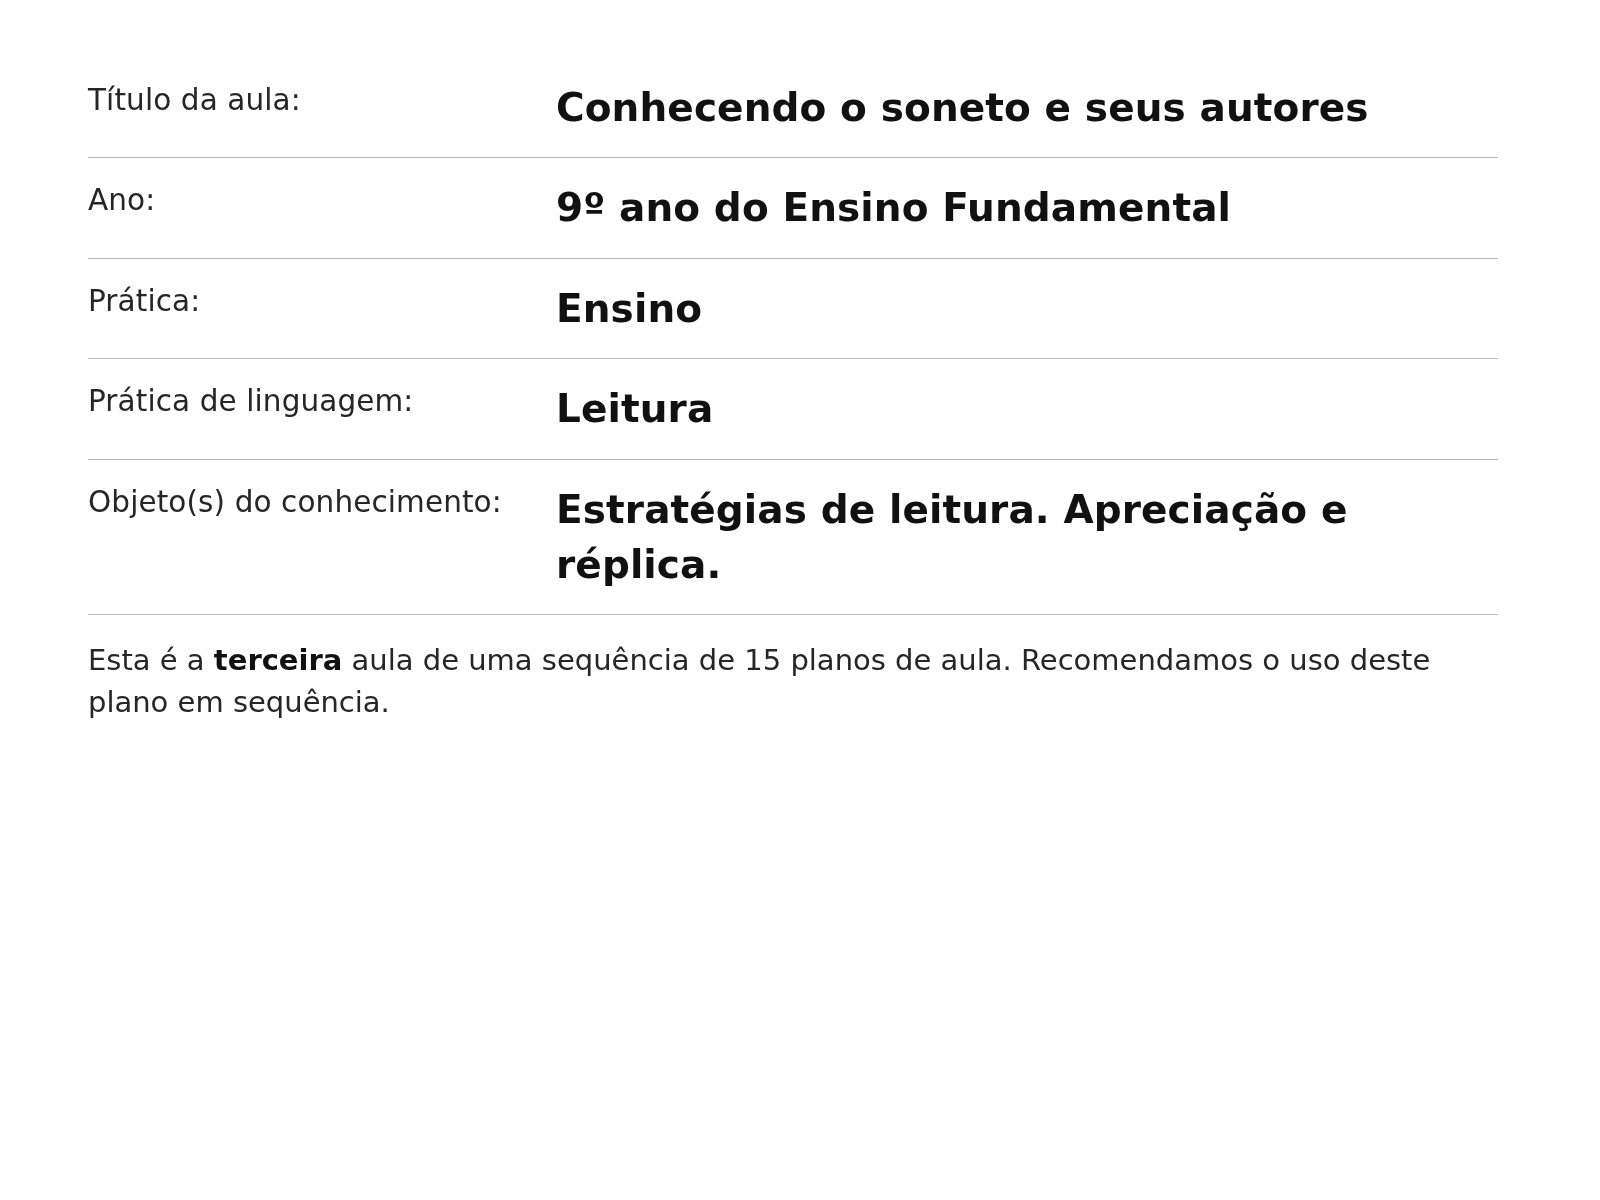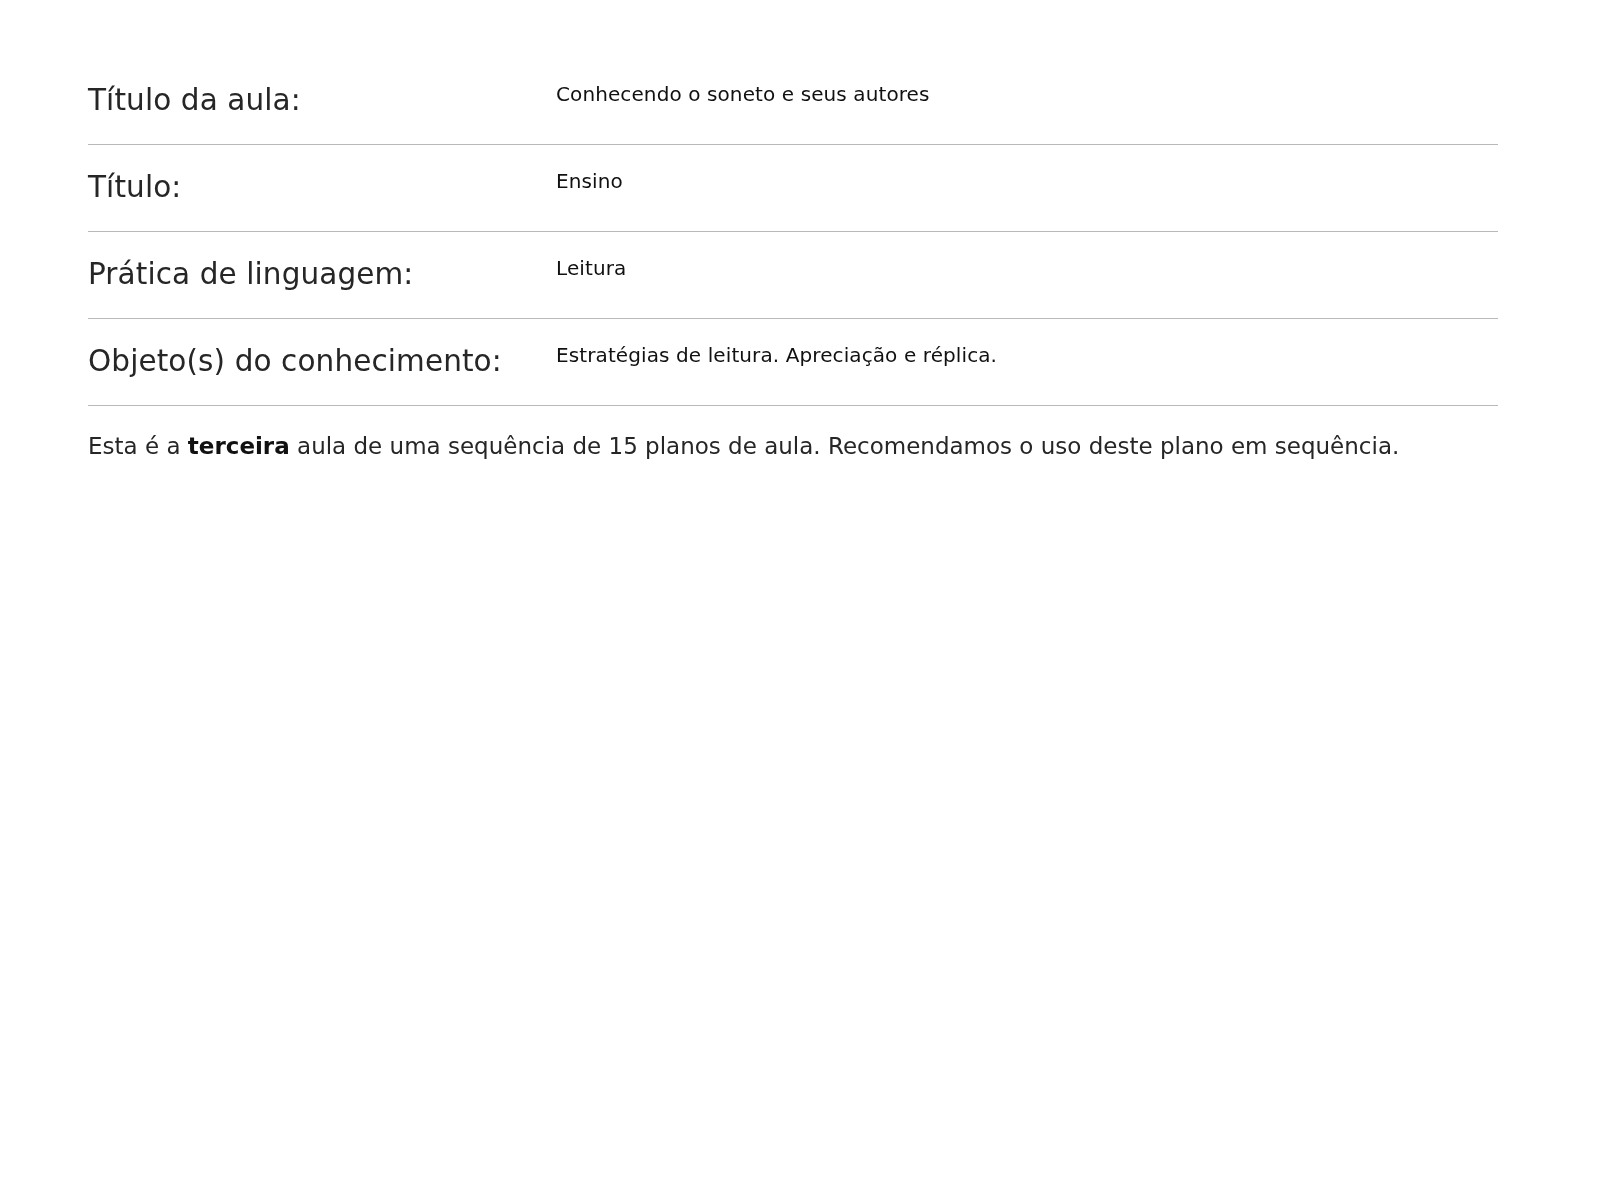--- a/index.html
+++ b/index.html
@@ -37,29 +37,29 @@
   td.label-cell {
     width: 450px;
     padding-right: 18px !important;
     font-size: 29.5px;
     font-weight: 400;
     line-height: 1.42;
     color: #262626;
     letter-spacing: 0.1px;
   }
   td.value-cell {
-    font-size: 20px;
-    font-weight: 400;
+    font-size: 39px;
+    font-weight: 700;
     line-height: 1.42;
     color: #111111;
     letter-spacing: 0.1px;
   }
   .note-row td {
     padding: 24px 0 0 0;
-    font-size: 23px;
+    font-size: 29px;
     font-weight: 400;
     line-height: 1.45;
     color: #262626;
   }
   .note-text b {
     font-weight: 700;
     color: #111111;
   }
   .spacer {
     height: 120px;
@@ -71,23 +71,27 @@
 <div class="page">
   <table class="lesson-table">
     <tbody>
 
       <tr class="info-row">
         <td class="label-cell">Título da aula:</td>
         <td class="value-cell">Conhecendo o soneto e seus autores</td>
       </tr>
 
 
+      <tr class="info-row">
+        <td class="label-cell">Ano:</td>
+        <td class="value-cell">9º ano do Ensino Fundamental</td>
+      </tr>
 
       <tr class="info-row">
-        <td class="label-cell">Título:</td>
+        <td class="label-cell">Prática:</td>
         <td class="value-cell">Ensino</td>
       </tr>
 
       <tr class="info-row">
         <td class="label-cell">Prática de linguagem:</td>
         <td class="value-cell">Leitura</td>
       </tr>
 
       <tr class="info-row">
         <td class="label-cell">Objeto(s) do conhecimento:</td>

